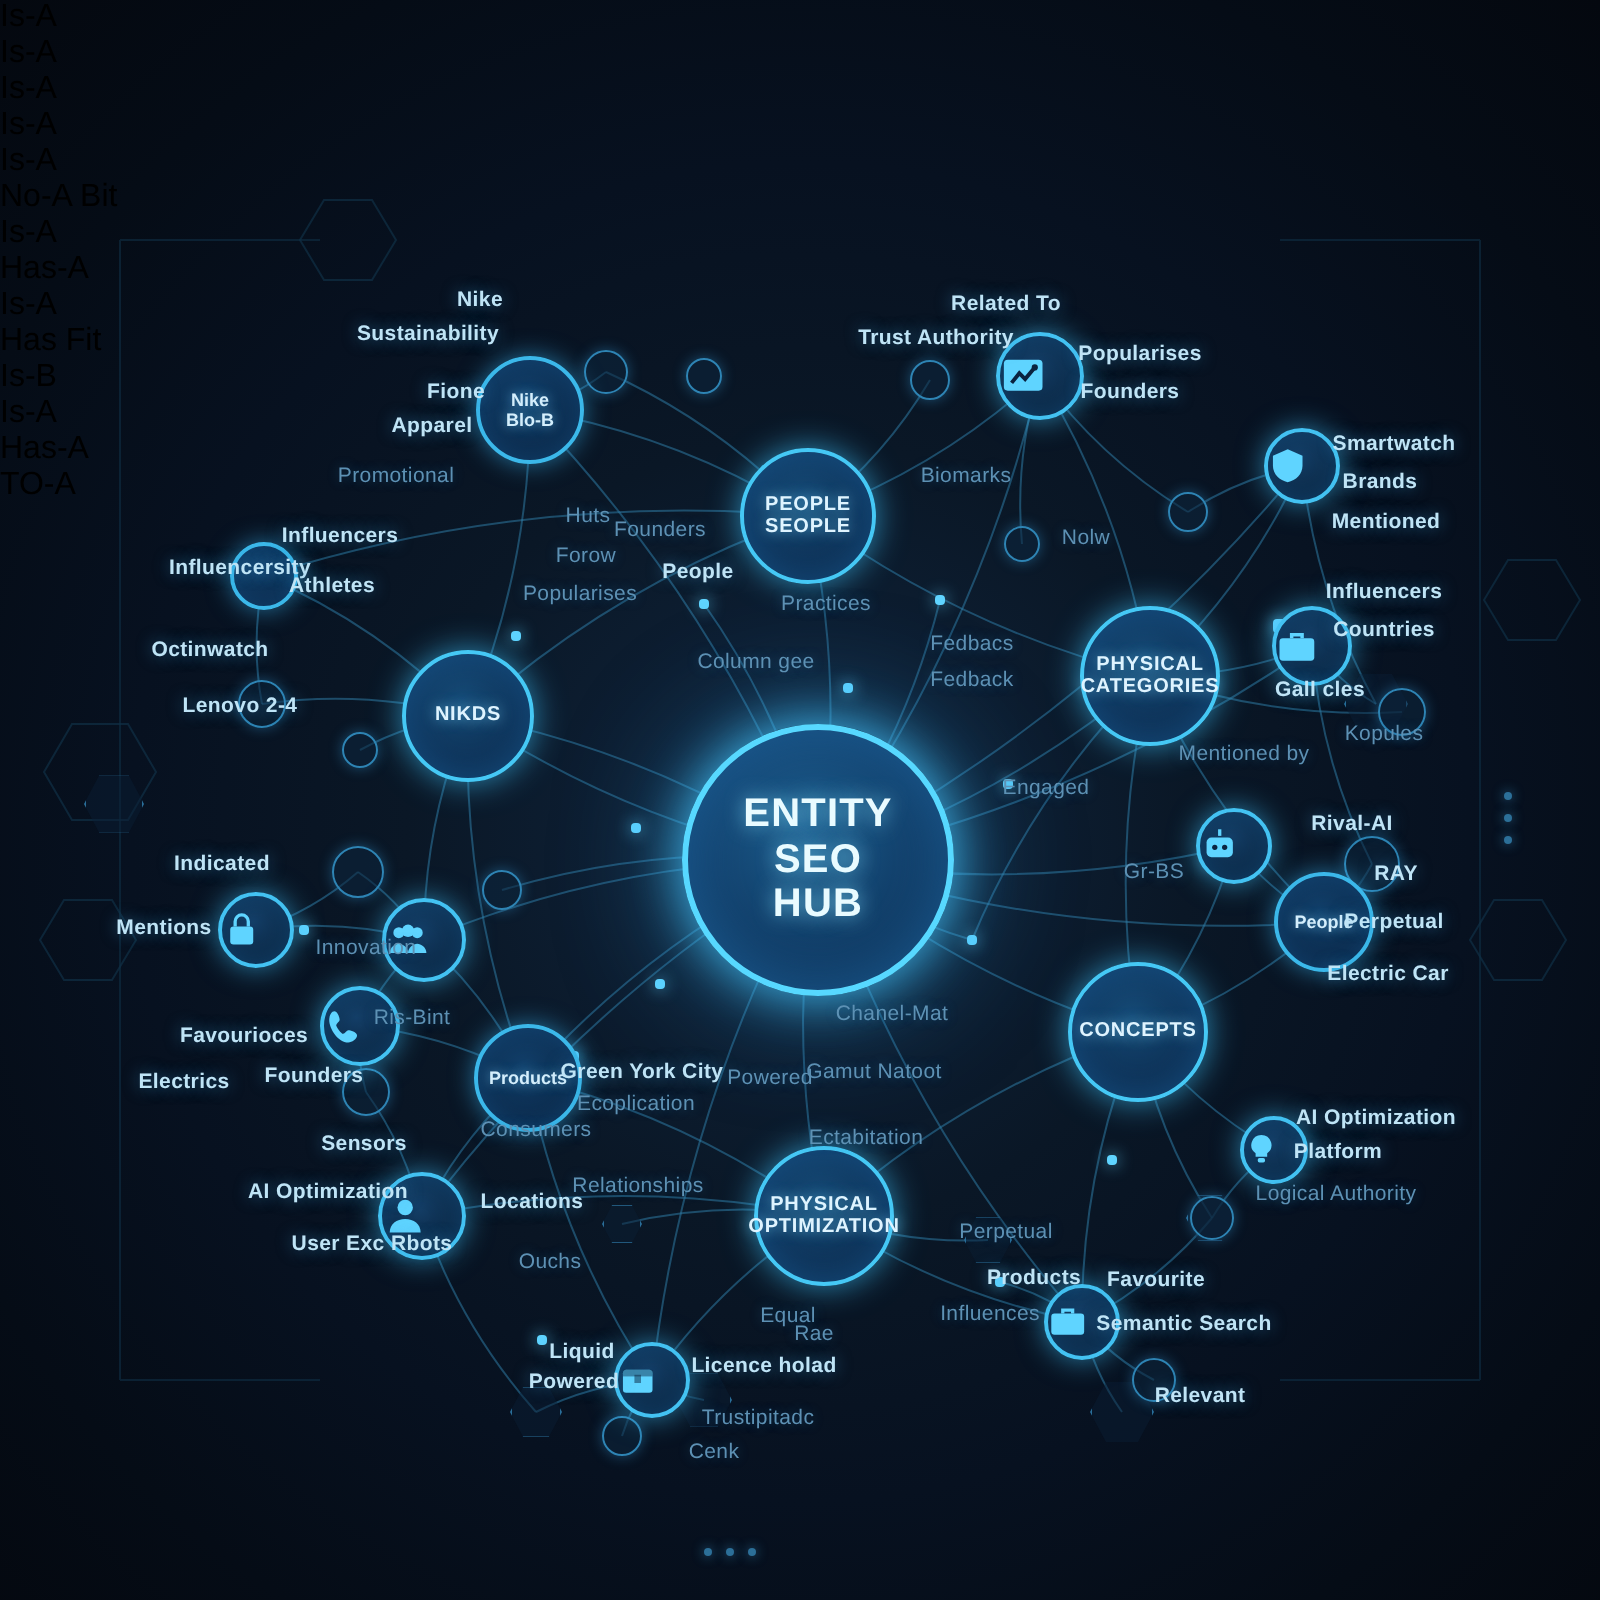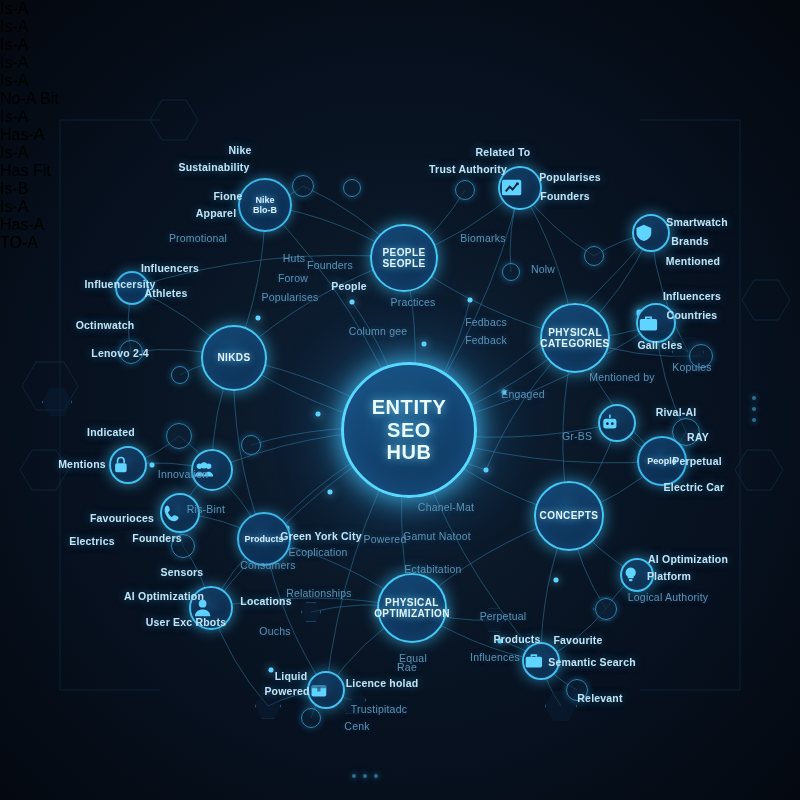--- a/index.html
+++ b/index.html
@@ -449,21 +449,21 @@
       <div class="tag dim" style="left:275px;top:631px">Ouchs</div>
       <div class="tag dim" style="left:319px;top:593px">Relationships</div>
       <div class="rel" style="left:355px;top:574px">Has-A</div>
       <div class="tag dim" style="left:268px;top:565px">Consumers</div>
       <div class="tag" style="left:321px;top:536px">Green York City</div>
       <div class="tag dim" style="left:318px;top:552px">Ecoplication</div>
       <div class="tag dim" style="left:437px;top:536px">Gamut Natoot</div>
       <div class="tag dim" style="left:433px;top:569px">Ectabitation</div>
       <div class="tag dim" style="left:385px;top:539px">Powered</div>
       <div class="tag dim" style="left:446px;top:507px">Chanel-Mat</div>
-      <div class="tag dim" style="left:413px;top:658px">Equal</div>
+      <div class="tag dim" style="left:394px;top:658px">Equal</div>
       <div class="tag dim" style="left:407px;top:667px">Rae</div>
       <div class="tag dim" style="left:495px;top:657px">Influences</div>
       <div class="tag" style="left:517px;top:639px">Products</div>
       <div class="tag" style="left:578px;top:640px">Favourite</div>
       <div class="tag" style="left:592px;top:662px">Semantic Search</div>
       <div class="rel" style="left:525px;top:685px">TO-A</div>
       <div class="tag" style="left:600px;top:698px">Relevant</div>
       <div class="tag dim" style="left:503px;top:616px">Perpetual</div>
       <div class="tag" style="left:291px;top:676px">Liquid</div>
       <div class="tag" style="left:287px;top:691px">Powered</div>

